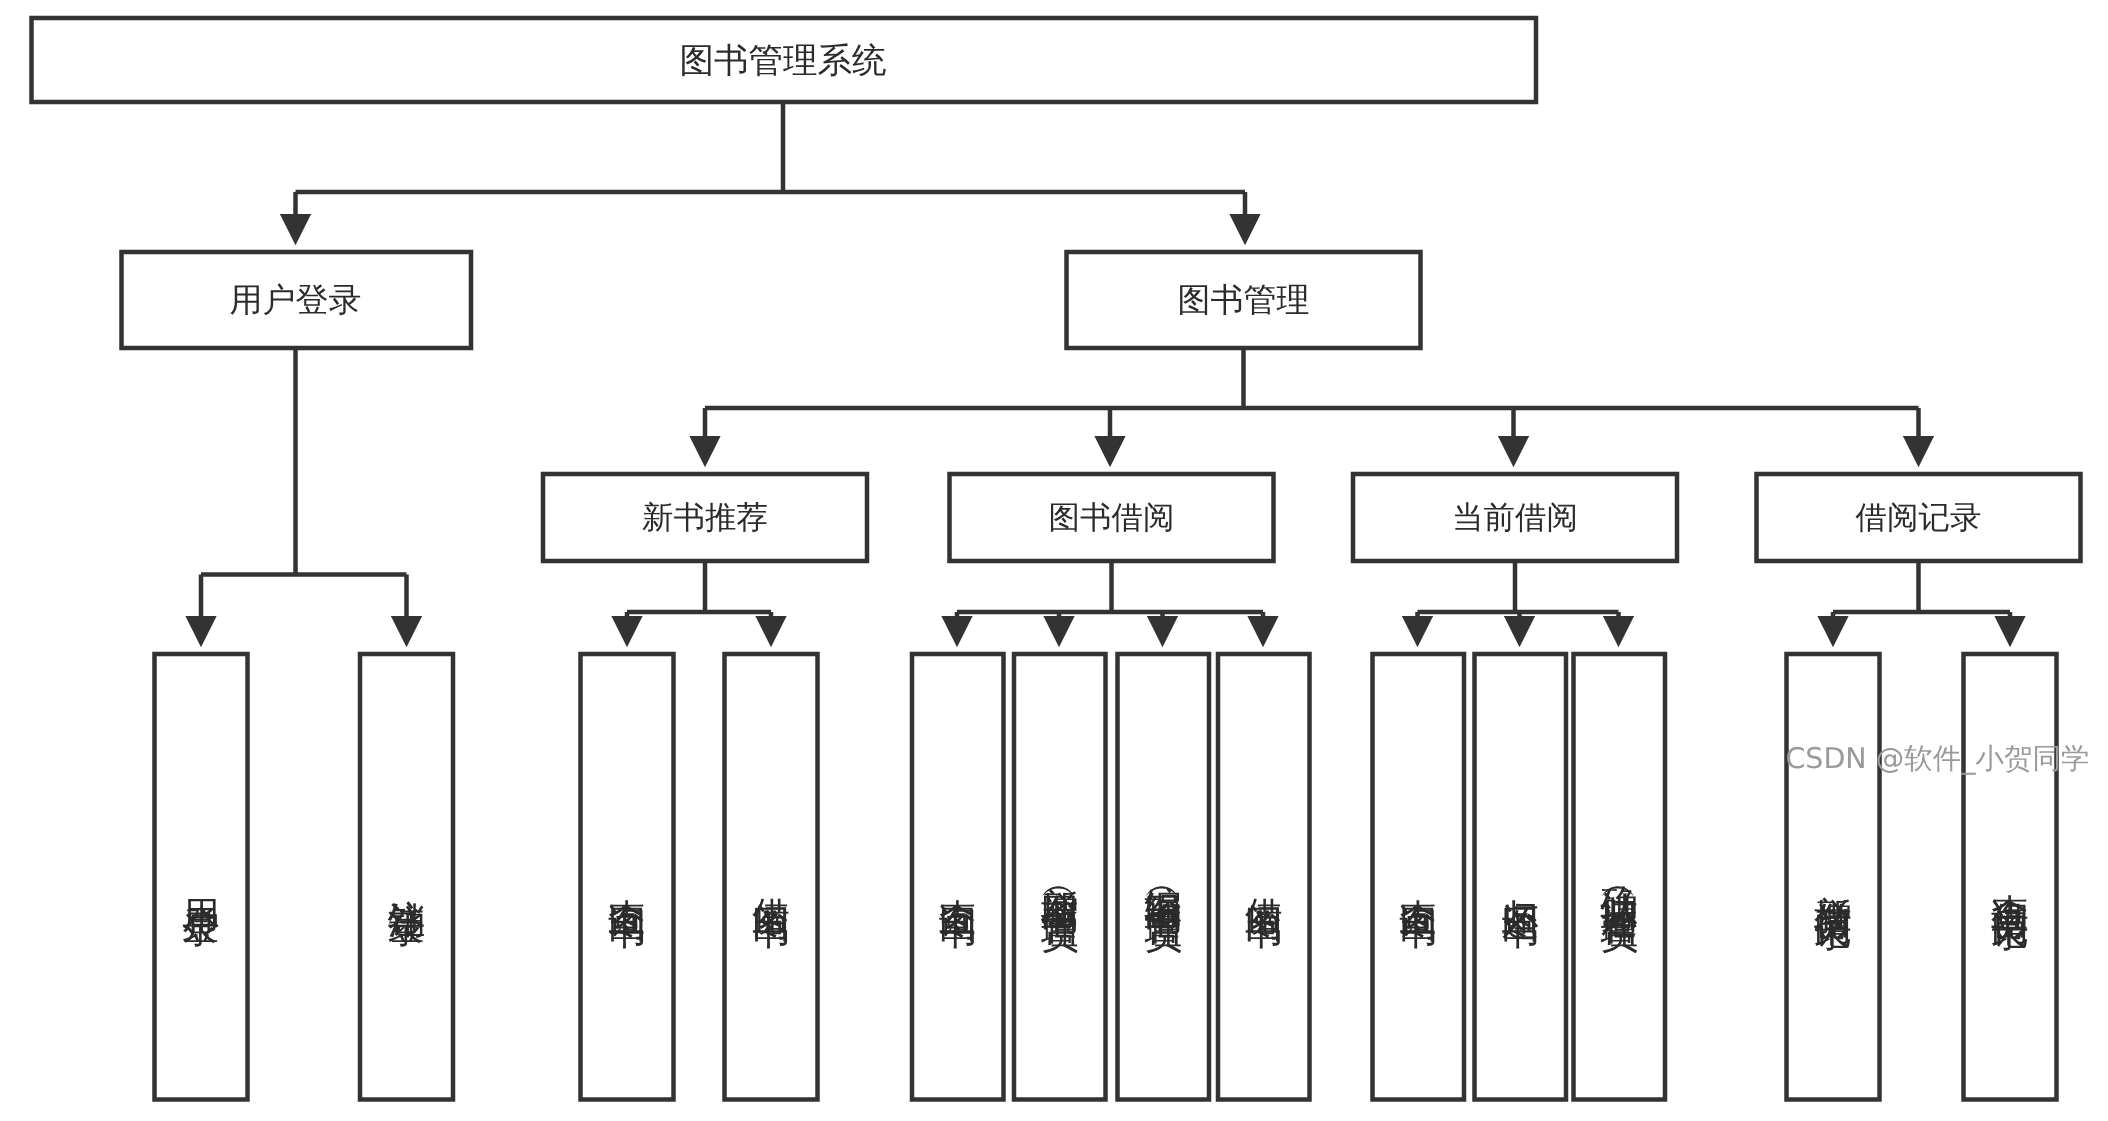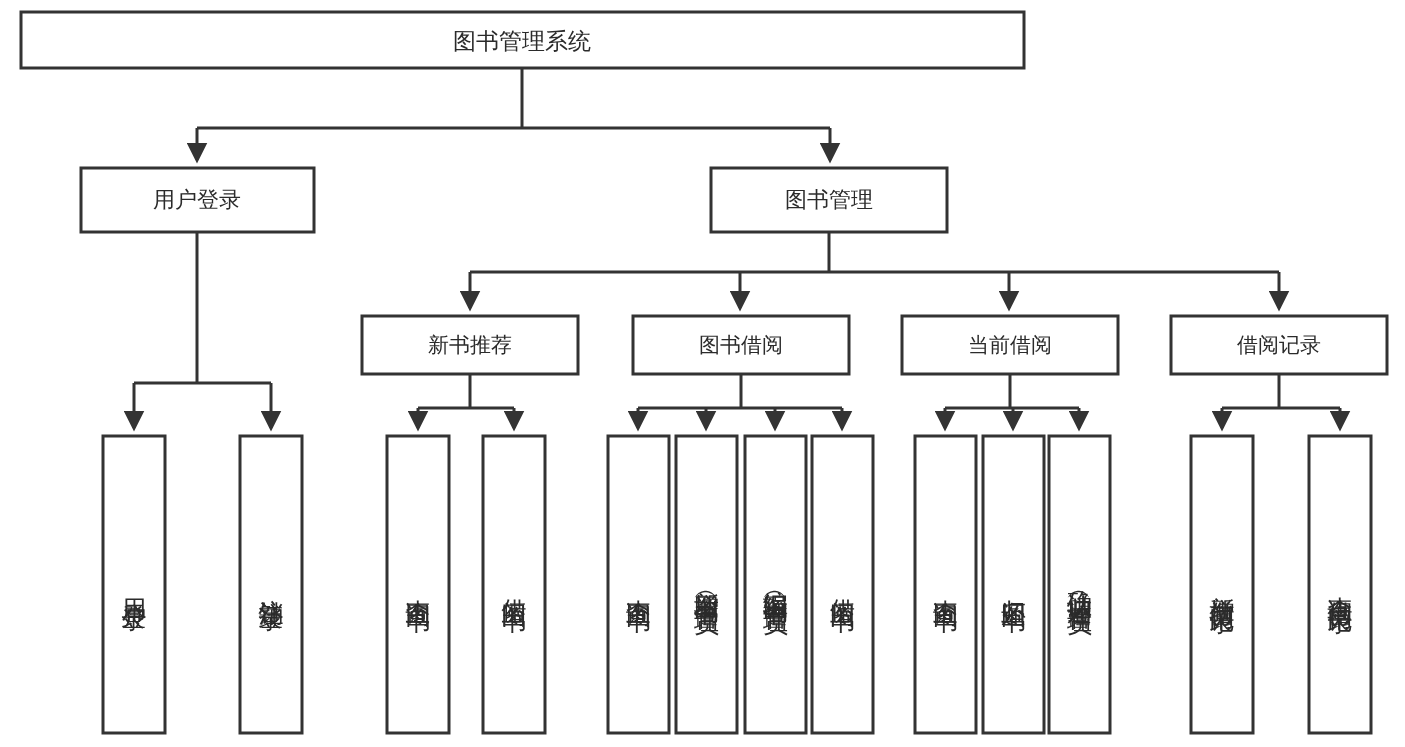--- a/index.html
+++ b/index.html
@@ -176,14 +176,15 @@
   <div class="leaf-label" style="left:745px;top:436px;width:61px;height:297px;">编辑图书（管理员）</div>
   <div class="leaf-label" style="left:812px;top:436px;width:61px;height:297px;">借阅图书</div>
 
   <div class="leaf-label" style="left:915px;top:436px;width:61px;height:297px;">查询图书</div>
   <div class="leaf-label" style="left:983px;top:436px;width:61px;height:297px;">归还图书</div>
   <div class="leaf-label" style="left:1049px;top:436px;width:61px;height:297px;">确认归还（管理员）</div>
 
   <div class="leaf-label" style="left:1191px;top:436px;width:62px;height:297px;">新增借阅记录</div>
   <div class="leaf-label" style="left:1309px;top:436px;width:62px;height:297px;">查询借阅记录</div>
 
+  <div class="watermark">CSDN @软件_小贺同学</div>
 
 </div>
 
 </body></html>

